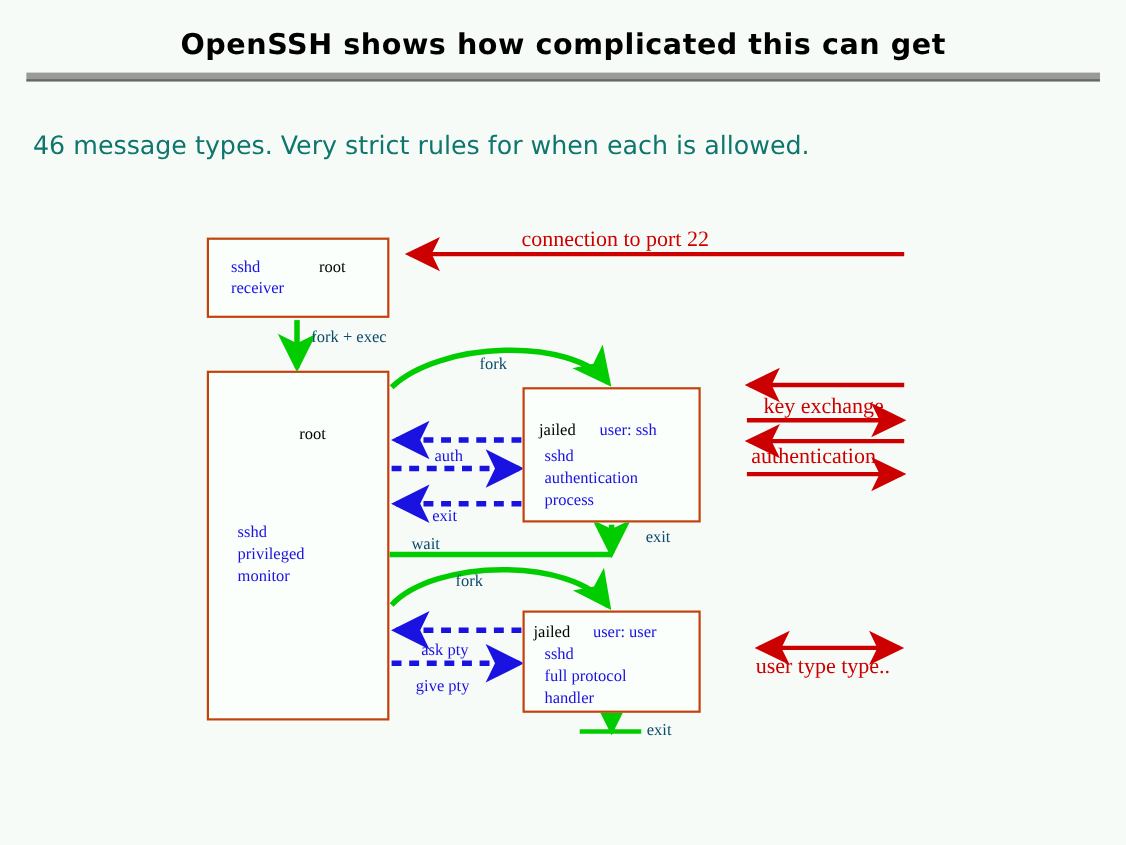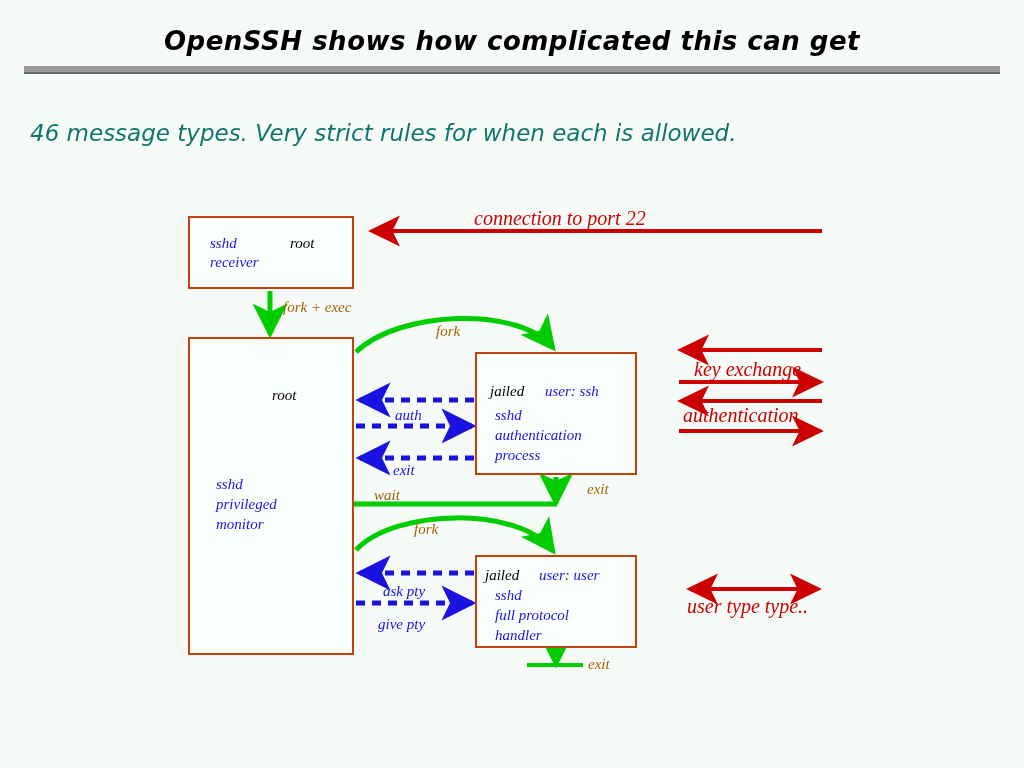--- a/index.html
+++ b/index.html
@@ -6,21 +6,20 @@
     margin: 0; padding: 0;
     width: 1024px; height: 768px;
     background: #f7fbf7;
     font-family: "Liberation Serif", serif;
     overflow: hidden;
   }
   #slide {
     position: relative;
     width: 1024px; height: 768px;
     background: #f7fbf7;
-    font-style: italic;
   }
   
   .slide-title {
     position: absolute;
     left: 0; top: 26px;
     width: 1024px;
     text-align: center;
     font-family: "DejaVu Sans", sans-serif;
     font-weight: bold;
     font-size: 26px;
@@ -61,21 +60,21 @@
   }
   .btext {
     position: absolute;
     font-family: "Liberation Serif", serif;
     font-size: 15px;
     line-height: 19px;
     white-space: nowrap;
   }
   .blue  { color: #1a12e0; }
   .black { color: #000000; }
-  .green { color: #a16207; }
+  .green { color: #0c4a6e; }
 
   
   #wires {
     position: absolute;
     left: 0; top: 0;
     width: 1024px; height: 768px;
     pointer-events: none;
   }
   .lbl {
     position: absolute;

